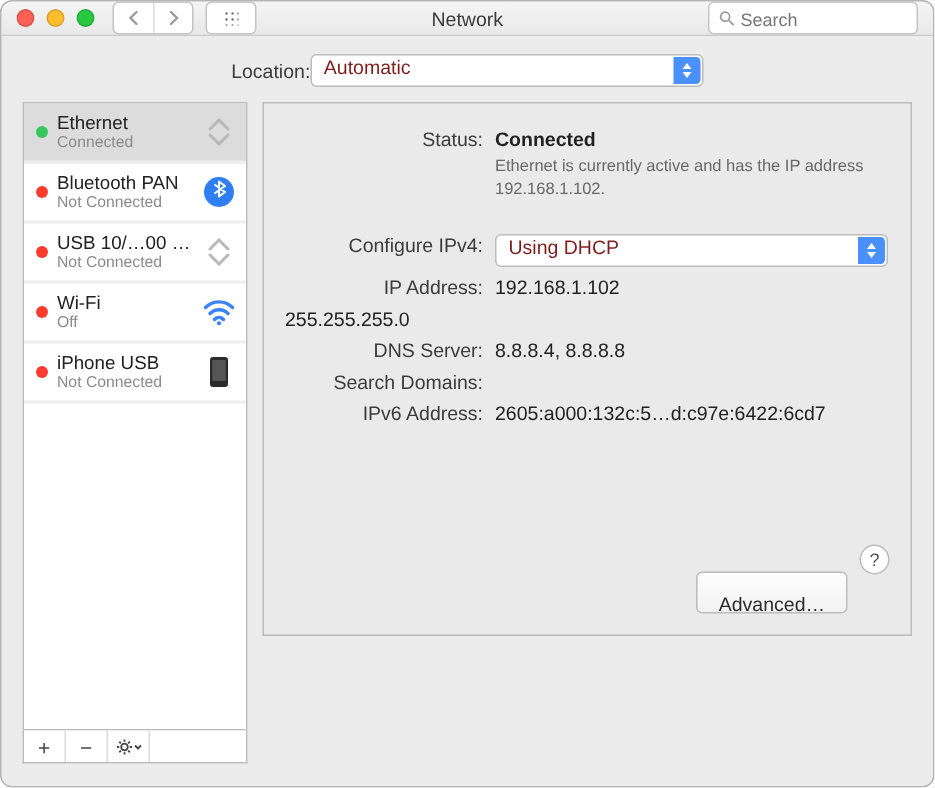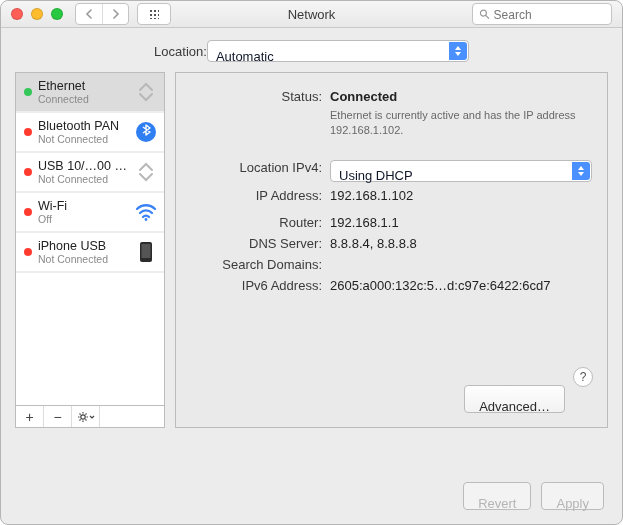--- a/index.html
+++ b/index.html
@@ -83,43 +83,43 @@
   }
   
   .location-row {
     display:flex; align-items:center; justify-content:center;
     padding: 12px 0 10px 0; gap:0;
   }
   .label { color:#3b3b3b; font-size:13px; }
   .select {
     position:relative;
     background:#fff; border:1px solid #bcbcbc; border-radius:4px;
-    height:22px; display:flex; align-items:center;
-    padding:10px 24px 0 8px; min-width:262px;
-    font-size:13px; color:#0f172a;
+    height:22px; display:flex; 
+    padding:0 24px 0 8px; min-width:262px;
+    font-size:13px; color:#7f1d1d;
   }
   .select .arrows {
     position:absolute; right:1px; top:1px; bottom:1px;
     width:18px; background:#4a90ff; border-radius:0 3px 3px 0;
     display:flex; flex-direction:column; align-items:center; justify-content:center;
     gap:0px;
   }
   .arrows::before, .arrows::after {
     content:""; border-left:3px solid transparent; border-right:3px solid transparent;
   }
   .arrows::before { border-bottom:4px solid #fff; margin-bottom:1px;}
   .arrows::after  { border-top:4px solid #fff; margin-top:1px;}
   
   .main {
     flex:1; display:flex; padding:0 14px 10px 14px; gap:10px;
   }
   .sidebar-wrap { display:flex; flex-direction:column; }
   .sidebar {
     width:150px; background:#fff; border:1px solid #bcbcbc;
-    height:334px; overflow:hidden;
+    height:419px; overflow:hidden;
   }
   .side-item {
     display:flex; align-items:center; padding:4px 6px 4px 8px; gap:6px;
     border-bottom:2px solid #eee; height:40px; cursor:default;
   }
   .side-item.selected { background:#dcdcdc; }
   .side-status {
     width:8px; height:8px; border-radius:50%; flex-shrink:0;
   }
   .s-green { background:#35c759; }
@@ -320,38 +320,35 @@
         <div class="k">Status:</div>
         <div class="v">
           <span class="conn">Connected</span>
           <span class="note">Ethernet is currently active and has the IP address 192.168.1.102.</span>
         </div>
       </div>
 
       <div style="height:12px"></div>
 
       <div class="row">
-        <div class="k">Location IPv4:</div>
+        <div class="k">Configure IPv4:</div>
         <div class="v">
           <div class="select detail-select">
             <span>Using DHCP</span>
             <span class="arrows"></span>
           </div>
         </div>
       </div>
 
       <div class="row">
         <div class="k">IP Address:</div>
         <div class="v">192.168.1.102</div>
       </div>
       <div class="row">
-      </div>
-      <div class="row">
-        <div class="k">Router:</div>
-        <div class="v">192.168.1.1</div>
+        <div class="v">255.255.255.0</div>
       </div>
       <div class="row">
         <div class="k">DNS Server:</div>
         <div class="v">8.8.8.4, 8.8.8.8</div>
       </div>
       <div class="row">
         <div class="k">Search Domains:</div>
         <div class="v"></div>
       </div>
       <div class="row">

